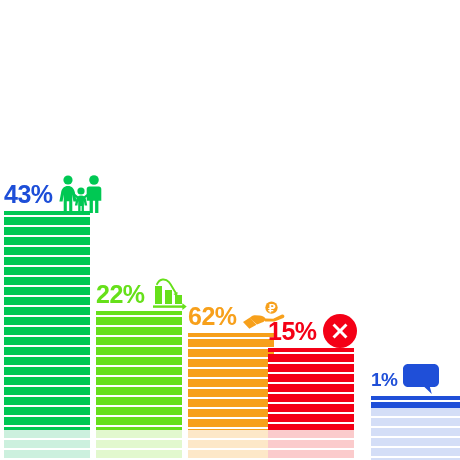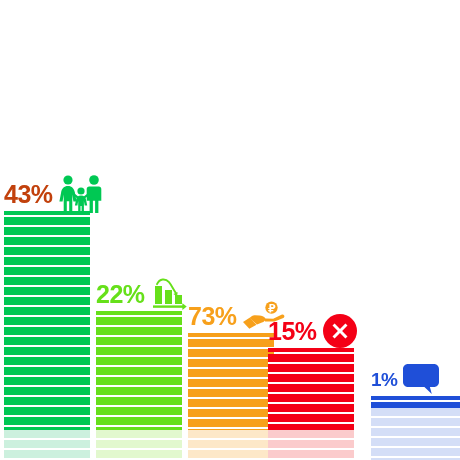--- a/index.html
+++ b/index.html
@@ -25,21 +25,21 @@
   .bar{position:absolute;left:0;bottom:0;width:100%;}
   .cap{position:absolute;left:0;top:0;width:100%;height:4px;}
   .stripes{position:absolute;left:0;width:100%;}
 </style>
 </head>
 <body>
 
 <div id="chart">
     <div class="col" style="left: 4px; width: 86px; height: 249px;">
       <div class="head" style="bottom: 249px;">
-        <span class="pct" style="color: #c2410c;">43%</span>
+        <span class="pct" style="color: #1d4ed8;">43%</span>
         <svg class="icon" fill="#00C853" viewBox="0 0 44 40" width="44" height="40">
           <circle cx="9" cy="6" r="4.6"></circle>
           <path d="M9 12c-4 0-6.2 2.6-6.9 6.4L0.4 27.5h3.2l1.1-7.1v18.4h3.1V27.3h2.4v11.5h3.1V20.4l1.1 7.1h3.2l-1.7-9.1C14.9 14.6 13 12 9 12z"></path>
           <path d="M15.4 19.5l5.5 4.3-1.4 1.8-5.5-4.3z"></path>
           <circle cx="22" cy="17" r="3.6"></circle>
           <path d="M22 21.6c-3 0-4.6 1.9-5.1 4.6l-1 5.3h2.5l0.8-4.4v12.3h2.3V32h1.1v7.4h2.3V27.1l0.8 4.4h2.5l-1-5.3c-0.5-2.7-2.1-4.6-5.2-4.6z"></path>
           <circle cx="35" cy="6" r="4.8"></circle>
           <path d="M30.2 12.6h9.6c1.5 0 2.5 1 2.5 2.5v11.6h-2.9v12.2h-3.3V26.7h-2.2v12.2h-3.3V26.7h-2.9V15.1c0-1.5 1-2.5 2.5-2.5z"></path>
           <path d="M28.6 19.5l-5.5 4.3 1.4 1.8 5.5-4.3z"></path>
         </svg>
@@ -64,21 +64,21 @@
         </svg>
       </div>
       <div class="bar" style="height: 149px;">
         <div class="cap" style="background: rgb(102, 224, 26);"></div>
         <div class="stripes" style="top: 6px; height: 113px; background: repeating-linear-gradient(rgb(102, 224, 26) 0px, rgb(102, 224, 26) 8px, rgb(255, 255, 255) 8px, rgb(255, 255, 255) 10px);"></div>
         <div class="stripes" style="top: 119px; height: 30px; background: repeating-linear-gradient(rgb(226, 248, 206) 0px, rgb(226, 248, 206) 8px, rgb(255, 255, 255) 8px, rgb(255, 255, 255) 10px);"></div>
       </div>
     </div>
     <div class="col" style="left: 188px; width: 86px; height: 127px;">
       <div class="head" style="bottom: 127px;">
-        <span class="pct" style="color: rgb(247, 160, 27);">73%</span>
+        <span class="pct" style="color: rgb(247, 160, 27);">62%</span>
         <svg class="icon" fill="#F7A01B" viewBox="0 0 42 30" width="42" height="30">
           <circle cx="28.5" cy="6.6" r="6.2"></circle>
           <path d="M26.4 2.9h3.1c1.7 0 2.9 1.1 2.9 2.6s-1.2 2.6-2.9 2.6h-1.3v0.9h2.1v1.2h-2.1v1.4h-1.8V10.2h-1.2V9h1.2V8.1h-1.2V6.9h1.2zm1.8 1.3v1.9h1.1c0.7 0 1.1-0.4 1.1-1s-0.4-0.9-1.1-0.9z" fill="#ffffff"></path>
           <path d="M41.2 14.6c-0.5-1-1.7-1.3-2.7-0.8l-8.3 3.9-7.3-0.1c-0.9 0-1.6 0.6-1.6 1.4 0 0.8 0.7 1.5 1.6 1.5l7.8 0.1c0.5 0 1-0.1 1.4-0.3l8.3-3.4c0.9-0.4 1.3-1.4 0.8-2.3z"></path>
           <path d="M22.4 17.2c-1.6-1.5-3.6-2.4-5.8-2.6l-4.6-0.4c-1.1-0.1-2.2 0.2-3 0.9l-2.6 2 7.6 6.4 4.9-1.9c2.1-0.8 3.6-2.4 3.5-4.4z"></path>
           <path d="M6.6 16.7L0 21.1l6.3 6.7 7.2-4.1z"></path>
         </svg>
       </div>
       <div class="bar" style="height: 127px;">
         <div class="cap" style="background: rgb(247, 160, 27);"></div>

